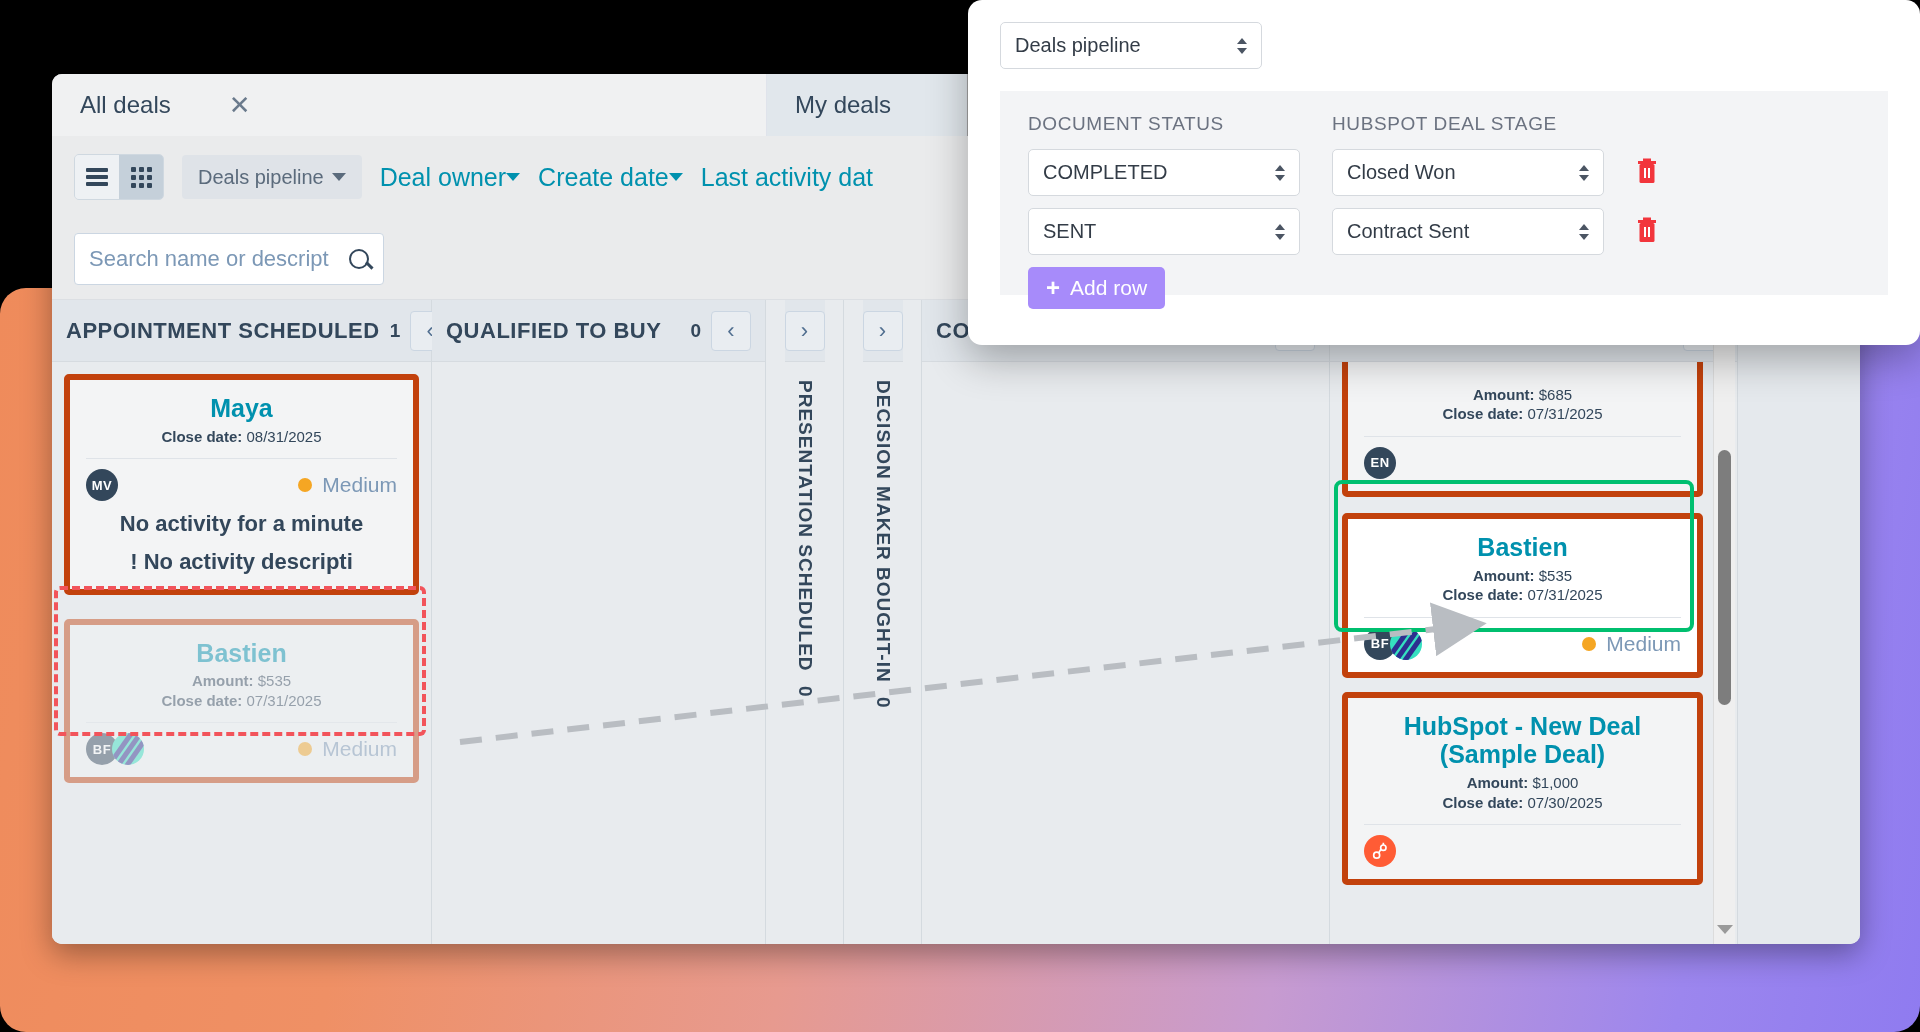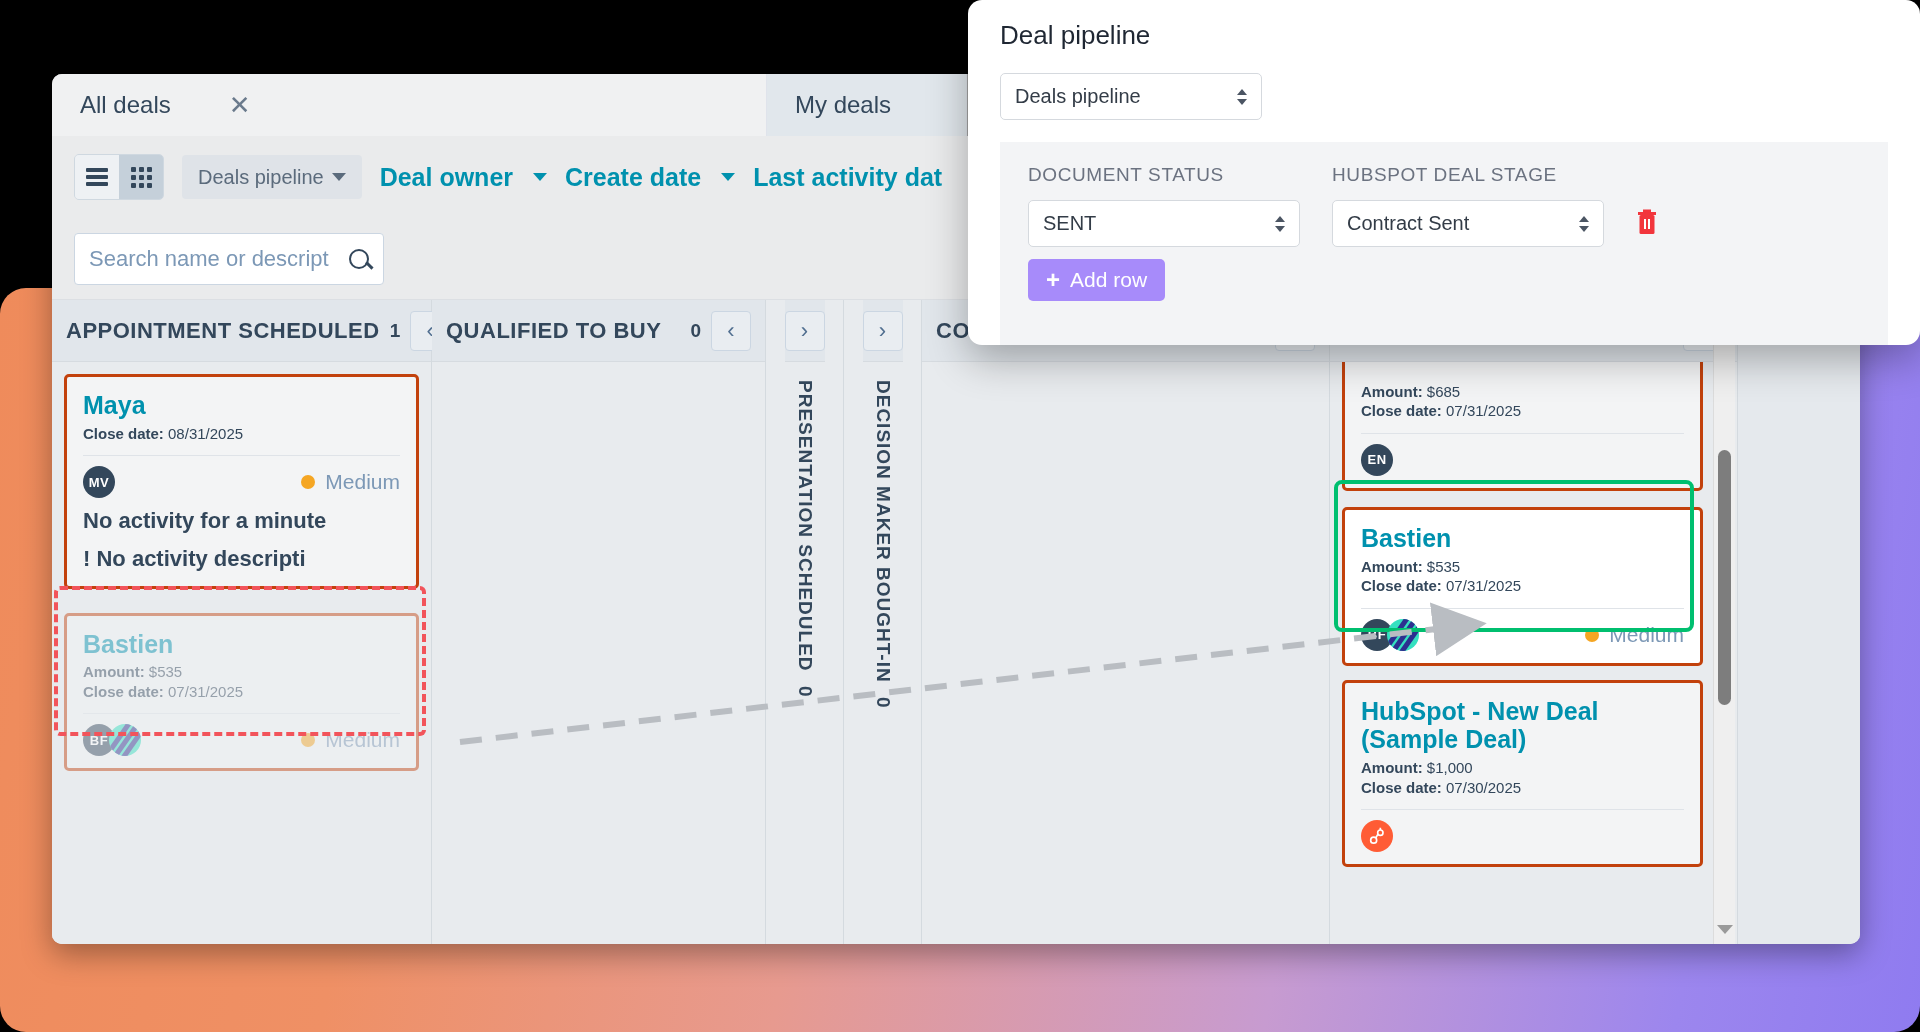--- a/index.html
+++ b/index.html
@@ -95,22 +95,22 @@
     height: 44px;
     padding: 0 16px;
     font-size: 20px;
     display: flex; align-items: center; gap: 8px;
     cursor: pointer;
     font-family: inherit;
   }
   .filter-link {
     color: #0091ae;
     font-size: 25px;
-    font-weight: bold;
-    display: flex; align-items: center; gap: 20px;
+    font-weight: normal;
+    display: flex; align-items: center; gap: 0;
     cursor: pointer;
     white-space: nowrap;
   }
   .caret {
     width: 0; height: 0;
     border-left: 7px solid transparent;
     border-right: 7px solid transparent;
     border-top: 8px solid currentColor;
     display: inline-block;
   }
@@ -212,24 +212,25 @@
   }
   .vert-count {
     writing-mode: vertical-rl;
     font-size: 19px; font-weight: bold;
     color: #33475b; margin-top: 14px;
   }
 
   
   .card {
     background: #f3f4f5;
-    border: 3px solid #c2410c;
+    border: 6px solid #c2410c;
     border-radius: 5px;
     padding: 14px 16px 12px;
     margin-bottom: 14px;
+    text-align: center;
   }
   .card.white { background: #ffffff; }
   .card-title {
     font-size: 25px; font-weight: bold;
     color: #0091ae;
     line-height: 1.15;
     margin-bottom: 4px;
   }
   .card-line {
     font-size: 15px;
@@ -634,63 +635,87 @@
 <svg id="arrow-layer">
   <defs>
     <marker id="ah" markerWidth="9" markerHeight="9" refX="2" refY="4.5" orient="auto">
       <path d="M0,0 L9,4.5 L0,9 Z" fill="#b9bdc2"></path>
     </marker>
   </defs>
   <path d="M 460 742 L 1445 628" stroke="#b9bdc2" stroke-width="6" stroke-dasharray="22 14" fill="none" marker-end="url(#ah)"></path>
 </svg>
 
 <div id="pipeline-panel">
-  <div class="pp-title">Deal pipeline</div>
 
   <div class="pp-select-wrap">
     <div class="sel" style="width:262px">
       <span>Deals pipeline</span>
       <span class="updown">
           <i class="u"></i>
           <i class="d"></i>
         </span>
     </div>
   </div>
 
   <div class="pp-grid">
     <div class="pp-headers">
       <span class="pp-h1">DOCUMENT STATUS</span>
       <span class="pp-h2">HUBSPOT DEAL STAGE</span>
     </div>
 
-
     <div class="pp-row">
       <div class="sel wide">
-        <span>SENT</span>
+        <span>COMPLETED</span>
         <span class="updown">
             <i class="u"></i>
             <i class="d"></i>
           </span>
       </div>
       <div class="sel wide">
-        <span>Contract Sent</span>
+        <span>Closed Won</span>
         <span class="updown">
             <i class="u"></i>
             <i class="d"></i>
           </span>
       </div>
       <span class="trash">
         <svg width="22" height="26" viewBox="0 0 22 26">
           <rect x="2" y="3" width="18" height="3" fill="#f2353c"></rect>
           <rect x="7" y="0.5" width="8" height="3" fill="#f2353c"></rect>
           <rect x="3.5" y="6" width="15" height="19" rx="1.5" fill="#f2353c"></rect>
           <rect x="8" y="10" width="2" height="10" fill="#fff"></rect>
           <rect x="12" y="10" width="2" height="10" fill="#fff"></rect>
         </svg>
       </span>
     </div>
 
+    <div class="pp-row">
+      <div class="sel wide">
+        <span>SENT</span>
+        <span class="updown">
+            <i class="u"></i>
+            <i class="d"></i>
+          </span>
+      </div>
+      <div class="sel wide">
+        <span>Contract Sent</span>
+        <span class="updown">
+            <i class="u"></i>
+            <i class="d"></i>
+          </span>
+      </div>
+      <span class="trash">
+        <svg width="22" height="26" viewBox="0 0 22 26">
+          <rect x="2" y="3" width="18" height="3" fill="#f2353c"></rect>
+          <rect x="7" y="0.5" width="8" height="3" fill="#f2353c"></rect>
+          <rect x="3.5" y="6" width="15" height="19" rx="1.5" fill="#f2353c"></rect>
+          <rect x="8" y="10" width="2" height="10" fill="#fff"></rect>
+          <rect x="12" y="10" width="2" height="10" fill="#fff"></rect>
+        </svg>
+      </span>
+    </div>
+
     <button class="btn-add">
       <span class="plus">+</span>
       <span>Add row</span>
     </button>
   </div>
 </div>
 
 </body></html>

